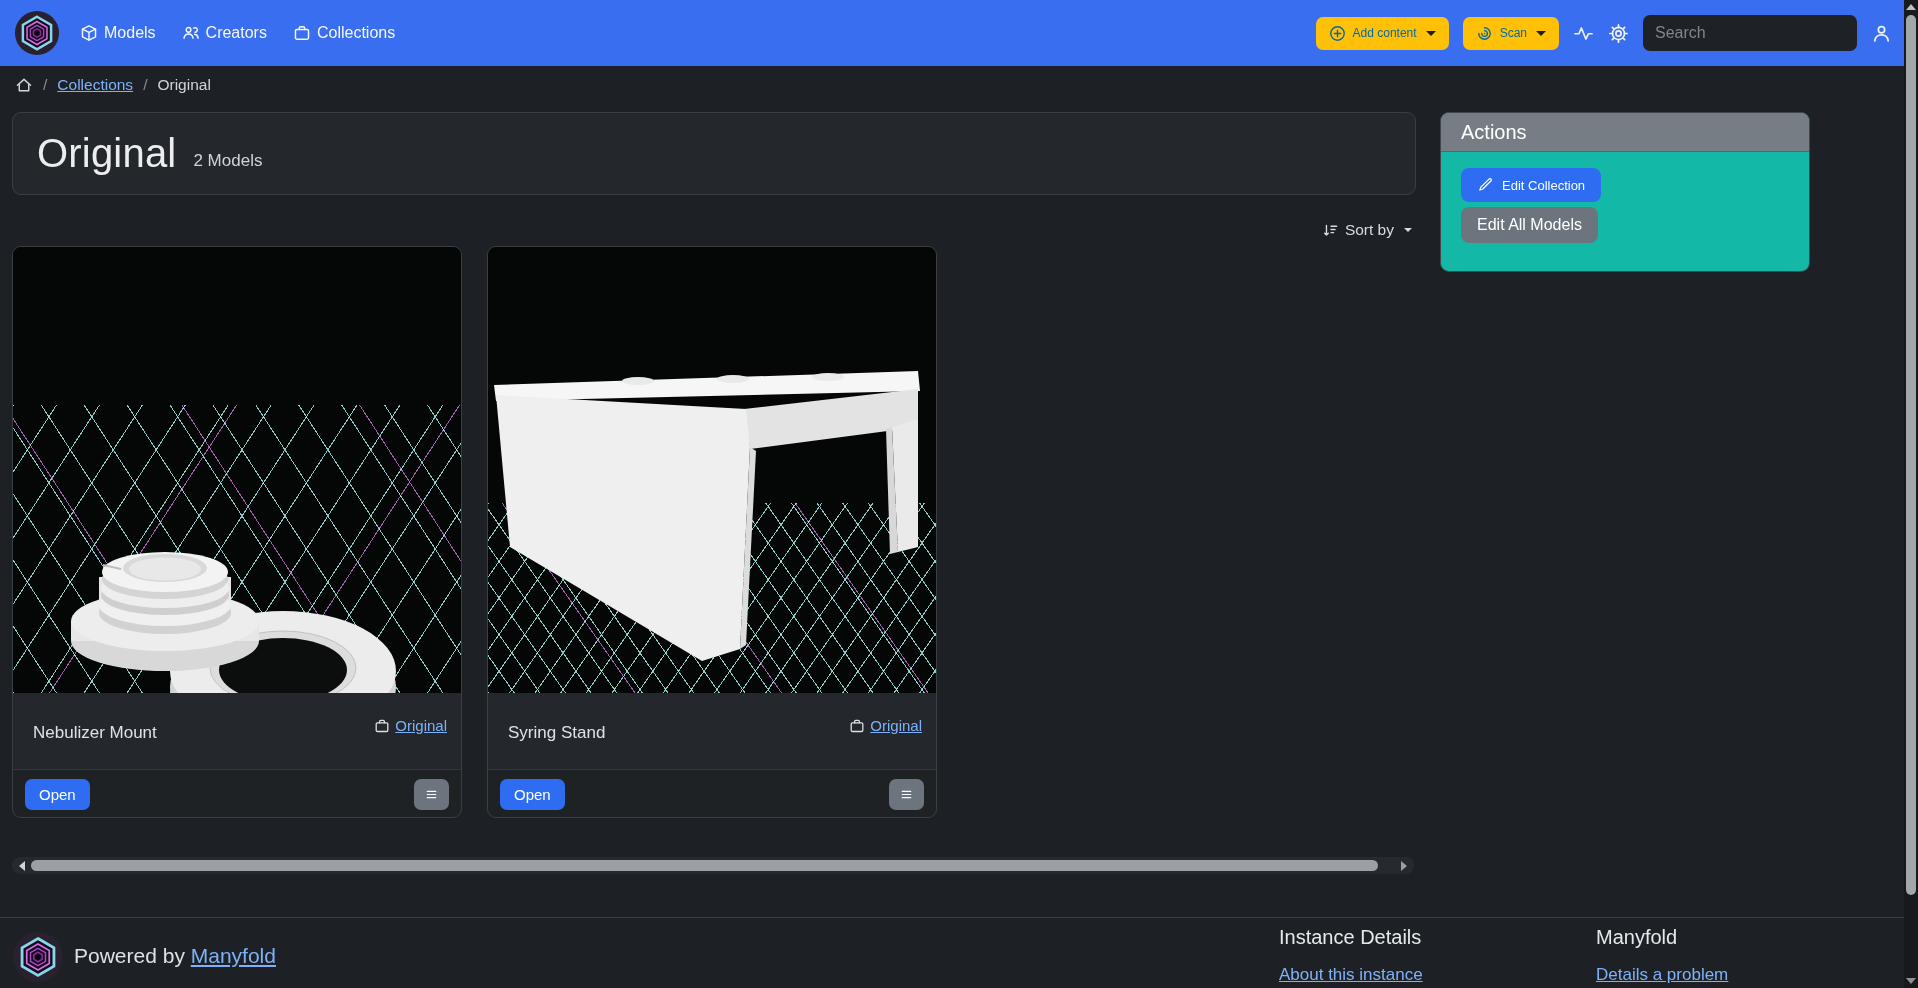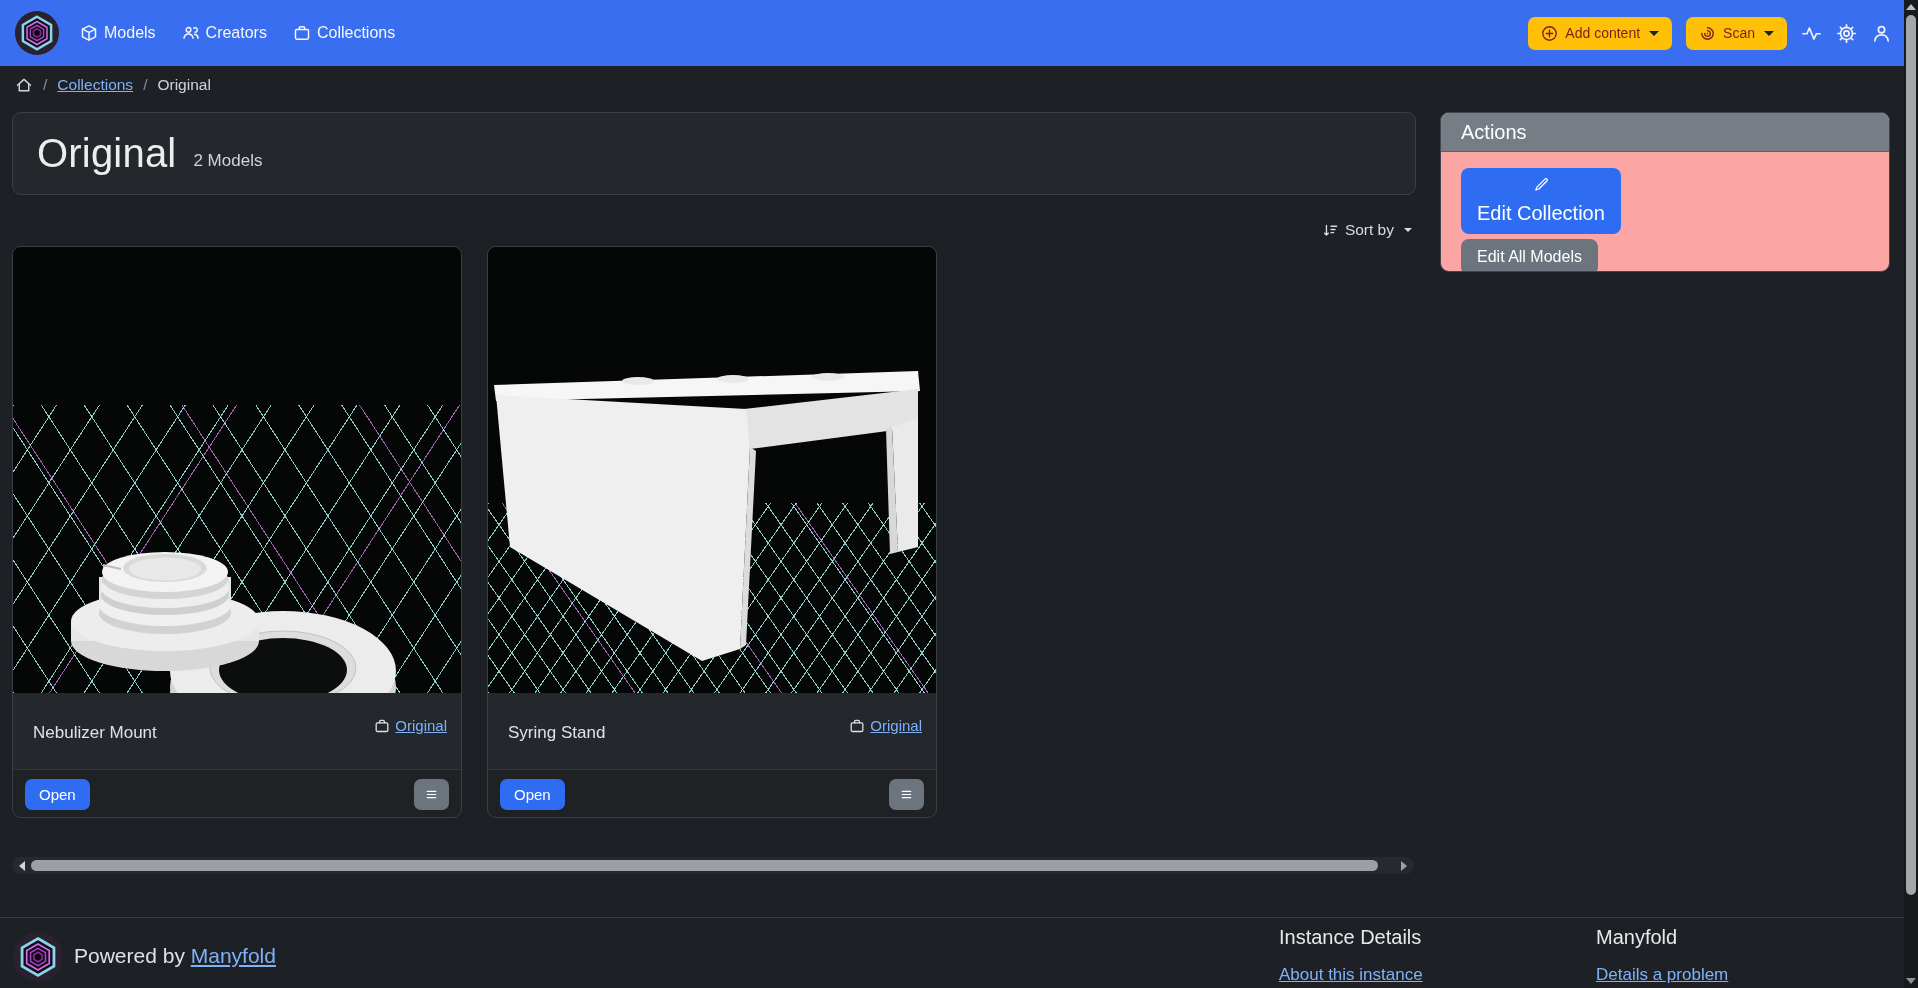--- a/index.html
+++ b/index.html
@@ -17,22 +17,22 @@
     background:#3a6ef0; display:flex; align-items:center; padding:0 26px 0 14px;
   }
   .brand { width:46px; height:46px; margin-right:20px; cursor:pointer; flex:0 0 auto; }
   .nav-link {
     display:flex; align-items:center; gap:6px; color:#f4f7fb; text-decoration:none;
     font-size:16px; margin-right:26px; cursor:pointer;
   }
   .nav-link svg { width:18px; height:18px; }
   .nav-right { margin-left:auto; display:flex; align-items:center; gap:14px; }
   .btn-warning {
-    display:flex; align-items:center; gap:7px; background:#ffc107; color:#7f1d1d;
-    border:none; border-radius:7px; padding:8px 13px; font-size:14px;
+    display:flex; align-items:center; gap:7px; background:#ffc107; color:#0369a1;
+    border:none; border-radius:7px; padding:8px 13px; font-size:12px;
     font-family:"Liberation Sans", sans-serif; cursor:pointer;
   }
   .btn-warning svg { width:17px; height:17px; }
   .caret-dark { width:0; height:0; border-left:5px solid transparent; border-right:5px solid transparent; border-top:5px solid #1d2125; margin-left:2px; }
   .caret-light { width:0; height:0; border-left:4.5px solid transparent; border-right:4.5px solid transparent; border-top:4.5px solid #d7dbdf; margin-left:4px; }
   .nav-icon { color:#eef2f6; width:21px; height:21px; cursor:pointer; }
   .nav-icon svg { width:21px; height:21px; }
   .search-input {
     width:214px; height:36px; background:#1e2226; border:none; border-radius:7px;
     color:#cfd4d9; font-size:16px; padding:0 12px; outline:none;
@@ -55,33 +55,32 @@
   .header-card {
     position:absolute; left:12px; top:112px; width:1404px; height:83px;
     background:#24282c; border:1px solid #3a3f45; border-radius:9px;
     display:flex; align-items:center; padding:0 24px;
   }
   .page-title { font-size:40px; font-weight:400; color:#ebedef; letter-spacing:.2px; }
   .model-count { font-size:17px; color:#ced4da; margin-left:17px; margin-top:14px; }
 
   
   .actions-card {
-    position:absolute; left:1440px; top:112px; width:450px; height:160px;
-    background:#fca5a5; border:1px solid #41464c; border-radius:9px; overflow:hidden;
+    position:absolute; left:1440px; top:112px; width:370px; height:160px;
+    background:#14b8a6; border:1px solid #41464c; border-radius:9px; overflow:hidden;
   }
   .actions-header {
     height:39px; background:#767d85; color:#ffffff; font-size:20px;
     display:flex; align-items:center; padding:0 20px; border-bottom:1px solid #5c6269;
   }
   .actions-body { padding:16px 20px; }
   .btn-primary {
     display:inline-flex; align-items:center; gap:9px; background:#2e6cf2; color:#fff;
-    border:none; border-radius:8px; padding:9px 16px; font-size:20px; cursor:pointer;
+    border:none; border-radius:8px; padding:9px 16px; font-size:13px; cursor:pointer;
     font-family:"Liberation Sans", sans-serif;
-    flex-direction:column;
   }
   .btn-primary svg { width:16px; height:16px; }
   .btn-secondary {
     display:inline-flex; align-items:center; background:#6c757d; color:#fff;
     border:none; border-radius:8px; padding:9px 16px; font-size:16px; cursor:pointer;
     margin-top:5px; font-family:"Liberation Sans", sans-serif;
   }
 
   
   .sort-control {
@@ -225,20 +224,21 @@
           <path d="M1.5 8.2h3l1.9-4.4 3.4 8.4 1.9-4h2.8"></path>
         </svg>
     </span>
     <span class="nav-icon">
       <svg class="ic" viewBox="0 0 16 16">
         <circle cx="8" cy="8" r="2"></circle>
           <circle cx="8" cy="8" r="4.6"></circle>
         <path d="M8 1.4v2M8 12.6v2M1.4 8h2M12.6 8h2M3.3 3.3l1.4 1.4M11.3 11.3l1.4 1.4M12.7 3.3l-1.4 1.4M4.7 11.3l-1.4 1.4"></path>
       </svg>
     </span>
+    <input class="search-input" placeholder="Search" style="">
     <span class="nav-icon">
       <svg class="ic" viewBox="0 0 16 16">
         <circle cx="8" cy="5.1" r="2.4"></circle>
           <path d="M2.9 13.6c.4-3 2.4-4.6 5.1-4.6s4.7 1.6 5.1 4.6"></path>
       </svg>
     </span>
   </div>
 </nav>
 
 <nav class="breadcrumb">

